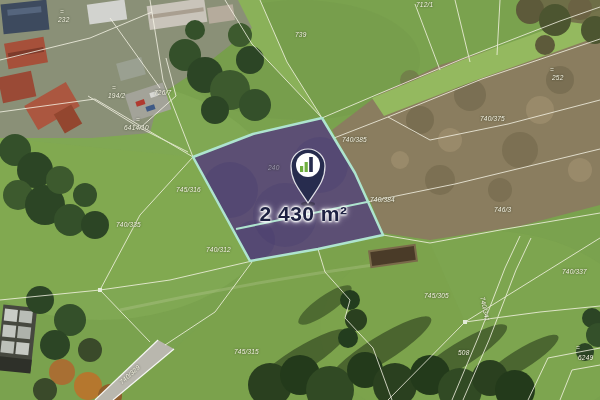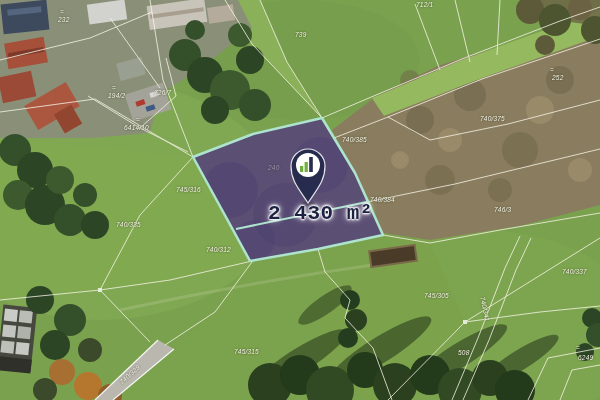--- a/index.html
+++ b/index.html
@@ -3,23 +3,23 @@
 <meta charset="utf-8">
 <style>
   html,body{margin:0;padding:0;background:#222;}
   .map{position:relative;width:600px;height:400px;overflow:hidden;
        font-family:"Liberation Sans", sans-serif;background:#7aa24e;}
   .map svg{position:absolute;left:0;top:0;}
   .labels{position:absolute;left:0;top:0;width:600px;height:400px;pointer-events:none;}
   .plabel{position:absolute;font-size:6.5px;font-style:italic;color:#f6f4e4;
           text-shadow:0 0 2px rgba(40,50,30,.9);white-space:nowrap;
           transform-origin:left top;letter-spacing:.2px;}
-  .area-label{position:absolute;left:238px;top:202px;width:165px;text-align:center;
+  .area-label{position:absolute;left:221px;top:202px;width:165px;text-align:center;
       font-size:21px;font-weight:bold;color:#1d2142;letter-spacing:.5px;
-      text-shadow:0 0 2px #fff,0 0 4px #fff,0 0 7px #fff,0 1px 2px rgba(255,255,255,.95),0 -1px 2px rgba(255,255,255,.95);font-family:Liberation Mono, monospace;}
+      text-shadow:0 0 2px #fff,0 0 4px #fff,0 0 7px #fff,0 1px 2px rgba(255,255,255,.95),0 -1px 2px rgba(255,255,255,.95);}
 </style>
 </head>
 <body>
 
 <div class="map">
 <svg width="600" height="400" viewBox="0 0 600 400">
   <defs>
     <clipPath id="parcelClip">
       <polygon points="193,157 253,134 322,118 334,138 355,173 383,235 318,249 250,261"></polygon>
     </clipPath>

